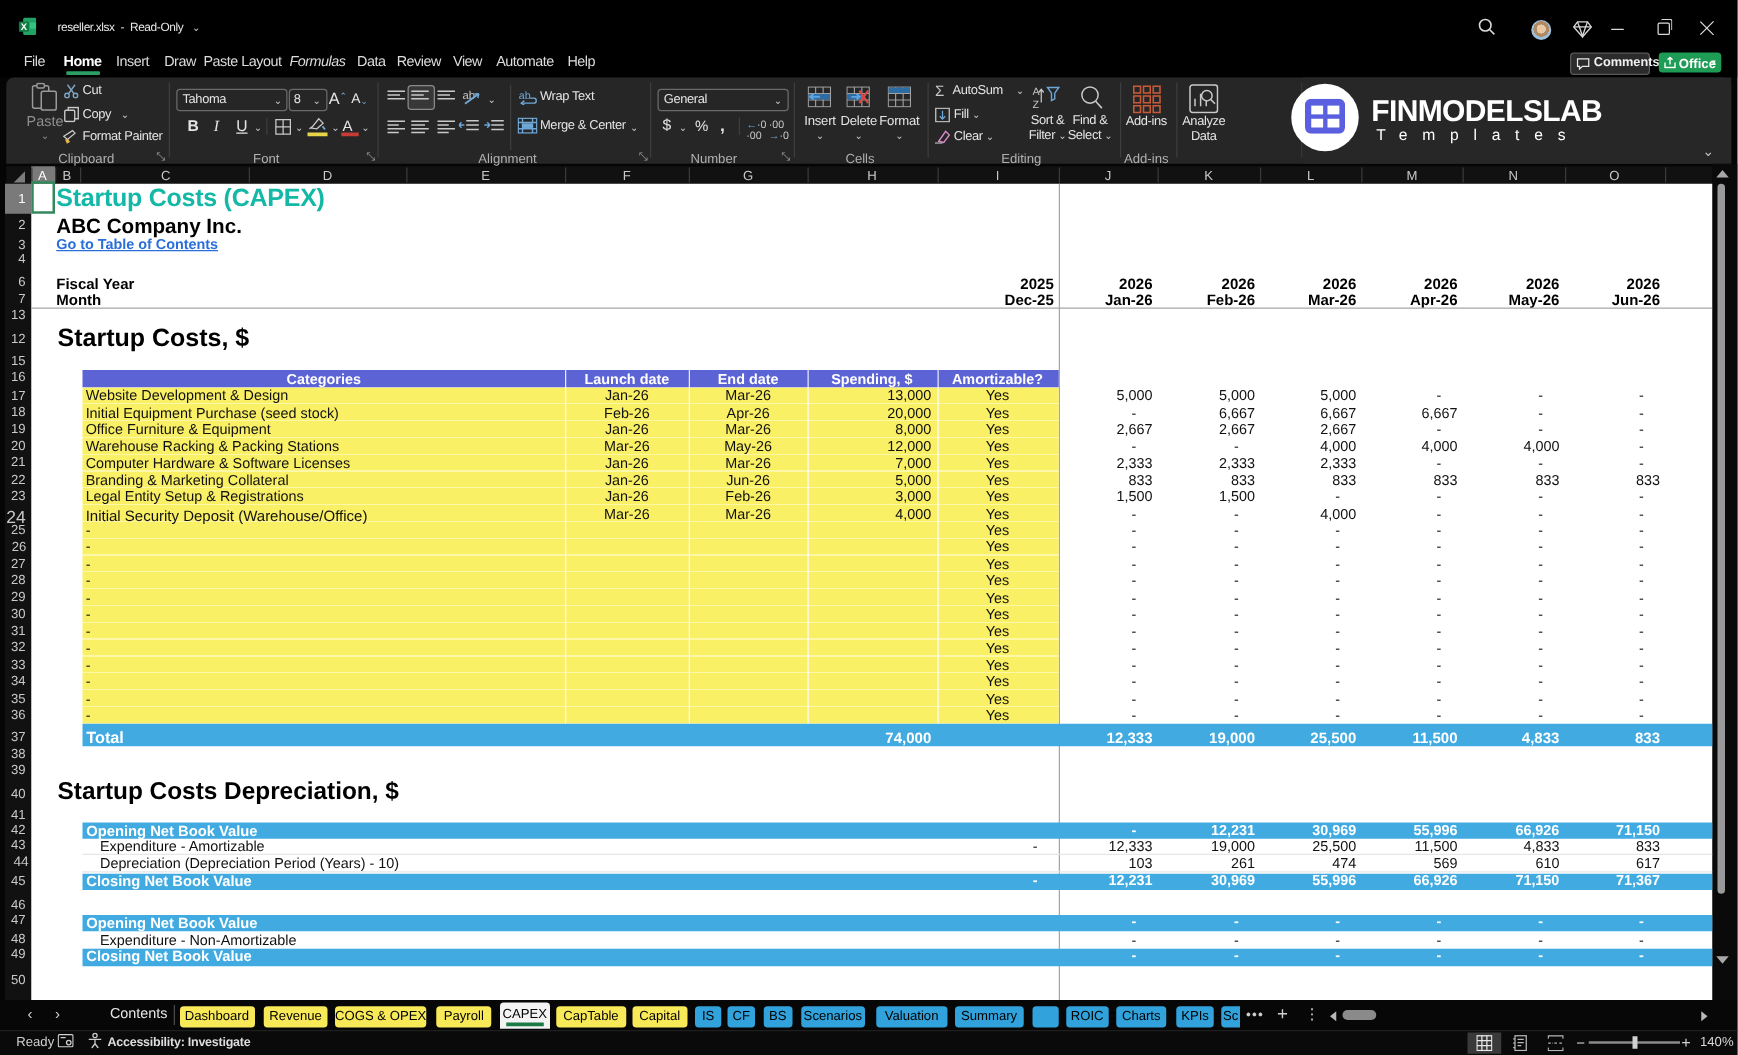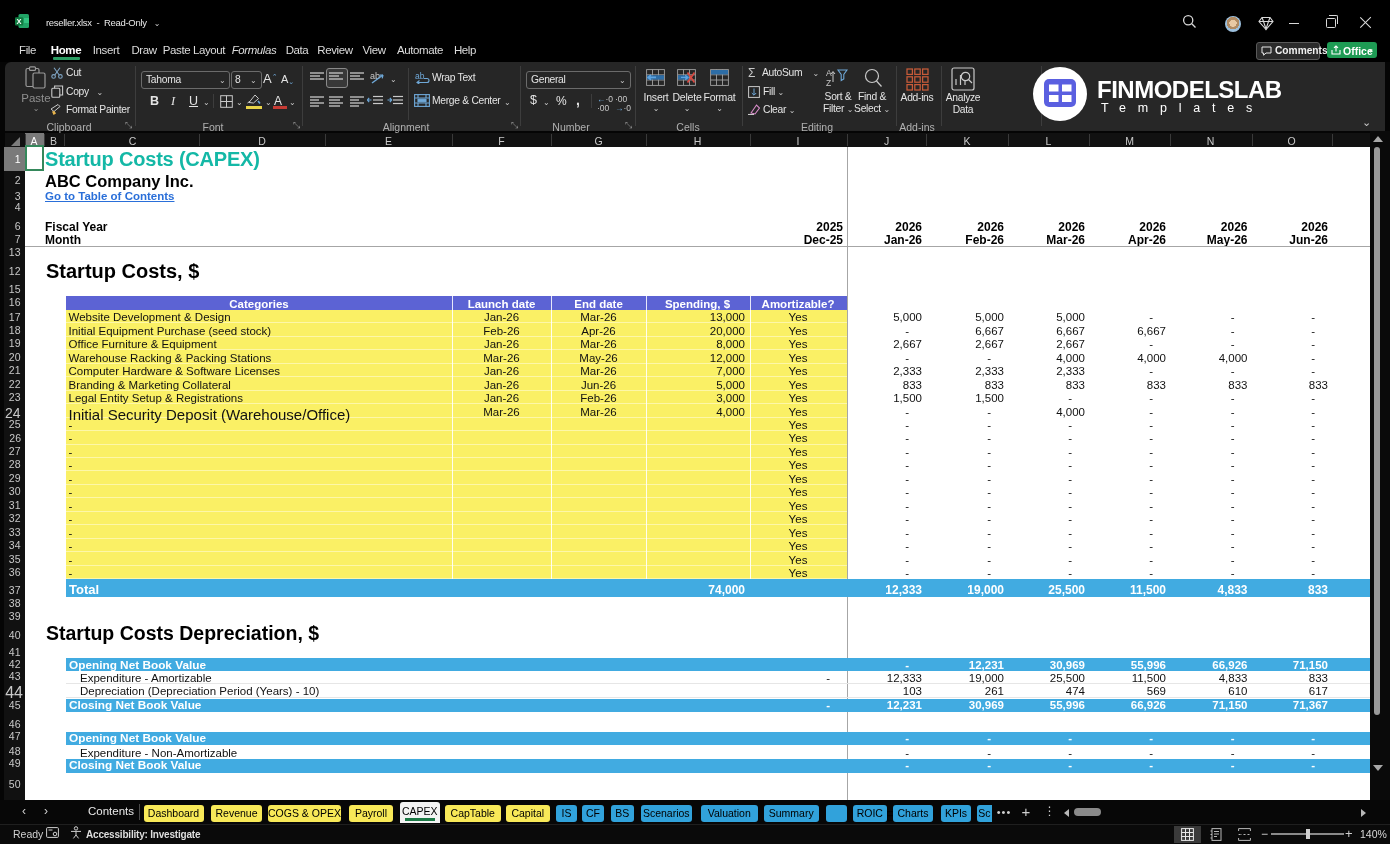--- a/index.html
+++ b/index.html
@@ -363,21 +363,21 @@
 <div class="t rt" style="left:0;top:540.175px;width:20.5px;font-size:10.5px;color:#c9c9c9">34</div>
 <div class="t rt" style="left:0;top:553.625px;width:20.5px;font-size:10.5px;color:#c9c9c9">35</div>
 <div class="t rt" style="left:0;top:567.0749999999999px;width:20.5px;font-size:10.5px;color:#c9c9c9">36</div>
 <div class="t rt" style="left:0;top:585.3px;width:20.5px;font-size:10.5px;color:#c9c9c9">37</div>
 <div class="t rt" style="left:0;top:598.3px;width:20.5px;font-size:10.5px;color:#c9c9c9">38</div>
 <div class="t rt" style="left:0;top:611.3px;width:20.5px;font-size:10.5px;color:#c9c9c9">39</div>
 <div class="t rt" style="left:0;top:629.8px;width:20.5px;font-size:10.5px;color:#c9c9c9">40</div>
 <div class="t rt" style="left:0;top:646.8px;width:20.5px;font-size:10.5px;color:#c9c9c9">41</div>
 <div class="t rt" style="left:0;top:658.8px;width:20.5px;font-size:10.5px;color:#c9c9c9">42</div>
 <div class="t rt" style="left:0;top:671.3px;width:20.5px;font-size:10.5px;color:#c9c9c9">43</div>
-<div class="t rt" style="left:0;top:684.8px;width:23px;font-size:16px;color:#c9c9c9">44</div>
+<div class="t rt" style="left:0;top:684.8px;width:23px;font-size:11px;color:#c9c9c9">44</div>
 <div class="t rt" style="left:0;top:699.8px;width:20.5px;font-size:10.5px;color:#c9c9c9">45</div>
 <div class="t rt" style="left:0;top:718.8px;width:20.5px;font-size:10.5px;color:#c9c9c9">46</div>
 <div class="t rt" style="left:0;top:731.3px;width:20.5px;font-size:10.5px;color:#c9c9c9">47</div>
 <div class="t rt" style="left:0;top:746.3px;width:20.5px;font-size:10.5px;color:#c9c9c9">48</div>
 <div class="t rt" style="left:0;top:758.3px;width:20.5px;font-size:10.5px;color:#c9c9c9">49</div>
 <div class="t rt" style="left:0;top:778.8px;width:20.5px;font-size:10.5px;color:#c9c9c9">50</div>
 <div class="ab" style="left:25px;top:147px;width:1345px;height:653px;background:#fff"></div>
 <div class="ab" style="left:25px;top:145px;width:19px;height:25.5px;border:2px solid #35885b;box-sizing:border-box"></div>
 <div class="t" style="left:45px;top:149px;font-size:20px;font-weight:bold;letter-spacing:-0.2px;color:#14b8a6">Startup Costs (CAPEX)</div>
 <div class="t" style="left:45px;top:173px;font-size:16.5px;font-weight:bold;color:#000">ABC Company Inc.</div>
@@ -445,21 +445,21 @@
 <div class="t" style="left:68.5px;top:379.65px;font-size:11.5px;color:#111">Branding &amp; Marketing Collateral</div>
 <div class="t ct" style="left:501.5px;top:379.65px;transform:translateX(-50%);font-size:11.5px;color:#111">Jan-26</div>
 <div class="t ct" style="left:598.5px;top:379.65px;transform:translateX(-50%);font-size:11.5px;color:#111">Jun-26</div>
 <div class="t rt" style="left:646px;top:379.65px;width:99px;font-size:11.5px;color:#111">5,000</div>
 <div class="t ct" style="left:798px;top:379.65px;transform:translateX(-50%);font-size:11.5px;color:#111">Yes</div>
 <div class="t" style="left:68.5px;top:393.09999999999997px;font-size:11.5px;color:#111">Legal Entity Setup &amp; Registrations</div>
 <div class="t ct" style="left:501.5px;top:393.09999999999997px;transform:translateX(-50%);font-size:11.5px;color:#111">Jan-26</div>
 <div class="t ct" style="left:598.5px;top:393.09999999999997px;transform:translateX(-50%);font-size:11.5px;color:#111">Feb-26</div>
 <div class="t rt" style="left:646px;top:393.09999999999997px;width:99px;font-size:11.5px;color:#111">3,000</div>
 <div class="t ct" style="left:798px;top:393.09999999999997px;transform:translateX(-50%);font-size:11.5px;color:#111">Yes</div>
-<div class="t" style="left:68.5px;top:406.54999999999995px;font-size:15px;color:#111">Initial Security Deposit (Warehouse/Office)</div>
+<div class="t" style="left:68.5px;top:406.54999999999995px;font-size:12px;color:#111">Initial Security Deposit (Warehouse/Office)</div>
 <div class="t ct" style="left:501.5px;top:406.54999999999995px;transform:translateX(-50%);font-size:11.5px;color:#111">Mar-26</div>
 <div class="t ct" style="left:598.5px;top:406.54999999999995px;transform:translateX(-50%);font-size:11.5px;color:#111">Mar-26</div>
 <div class="t rt" style="left:646px;top:406.54999999999995px;width:99px;font-size:11.5px;color:#111">4,000</div>
 <div class="t ct" style="left:798px;top:406.54999999999995px;transform:translateX(-50%);font-size:11.5px;color:#111">Yes</div>
 <div class="t" style="left:68.5px;top:420.0px;font-size:11.5px;color:#111">-</div>
 <div class="t ct" style="left:798px;top:420.0px;transform:translateX(-50%);font-size:11.5px;color:#111">Yes</div>
 <div class="t" style="left:68.5px;top:433.45px;font-size:11.5px;color:#111">-</div>
 <div class="t ct" style="left:798px;top:433.45px;transform:translateX(-50%);font-size:11.5px;color:#111">Yes</div>
 <div class="t" style="left:68.5px;top:446.9px;font-size:11.5px;color:#111">-</div>
 <div class="t ct" style="left:798px;top:446.9px;transform:translateX(-50%);font-size:11.5px;color:#111">Yes</div>

